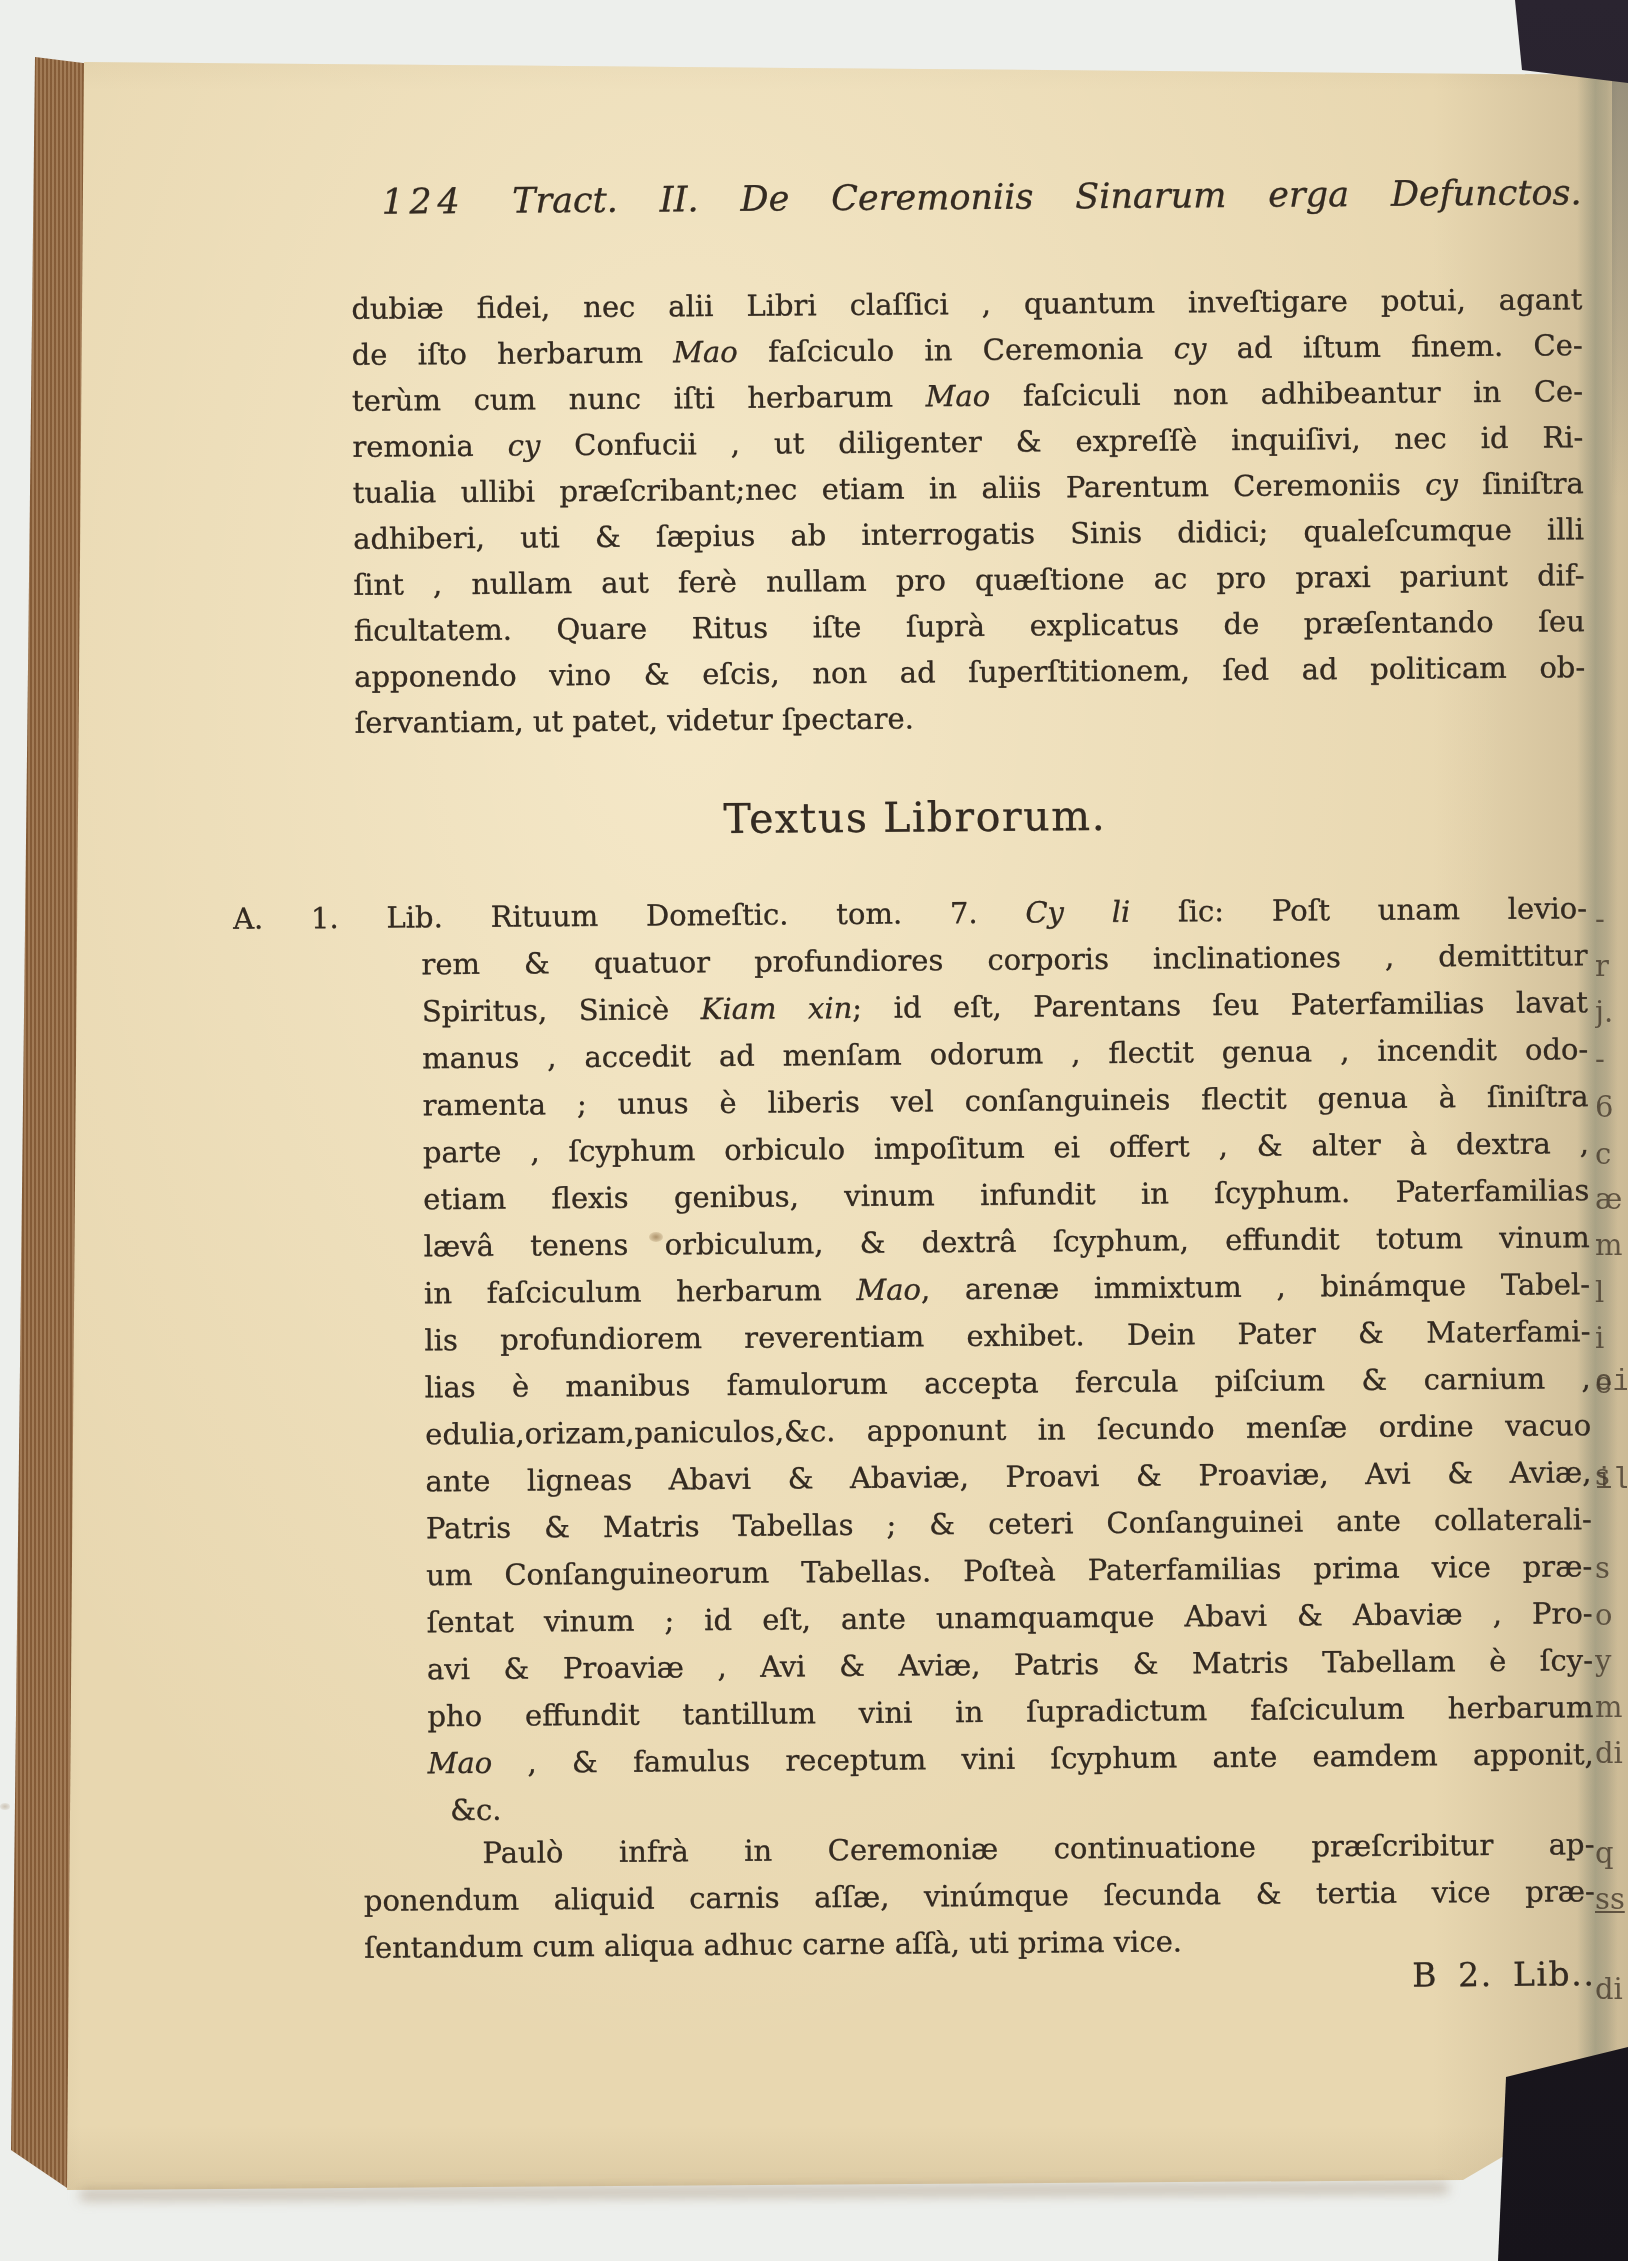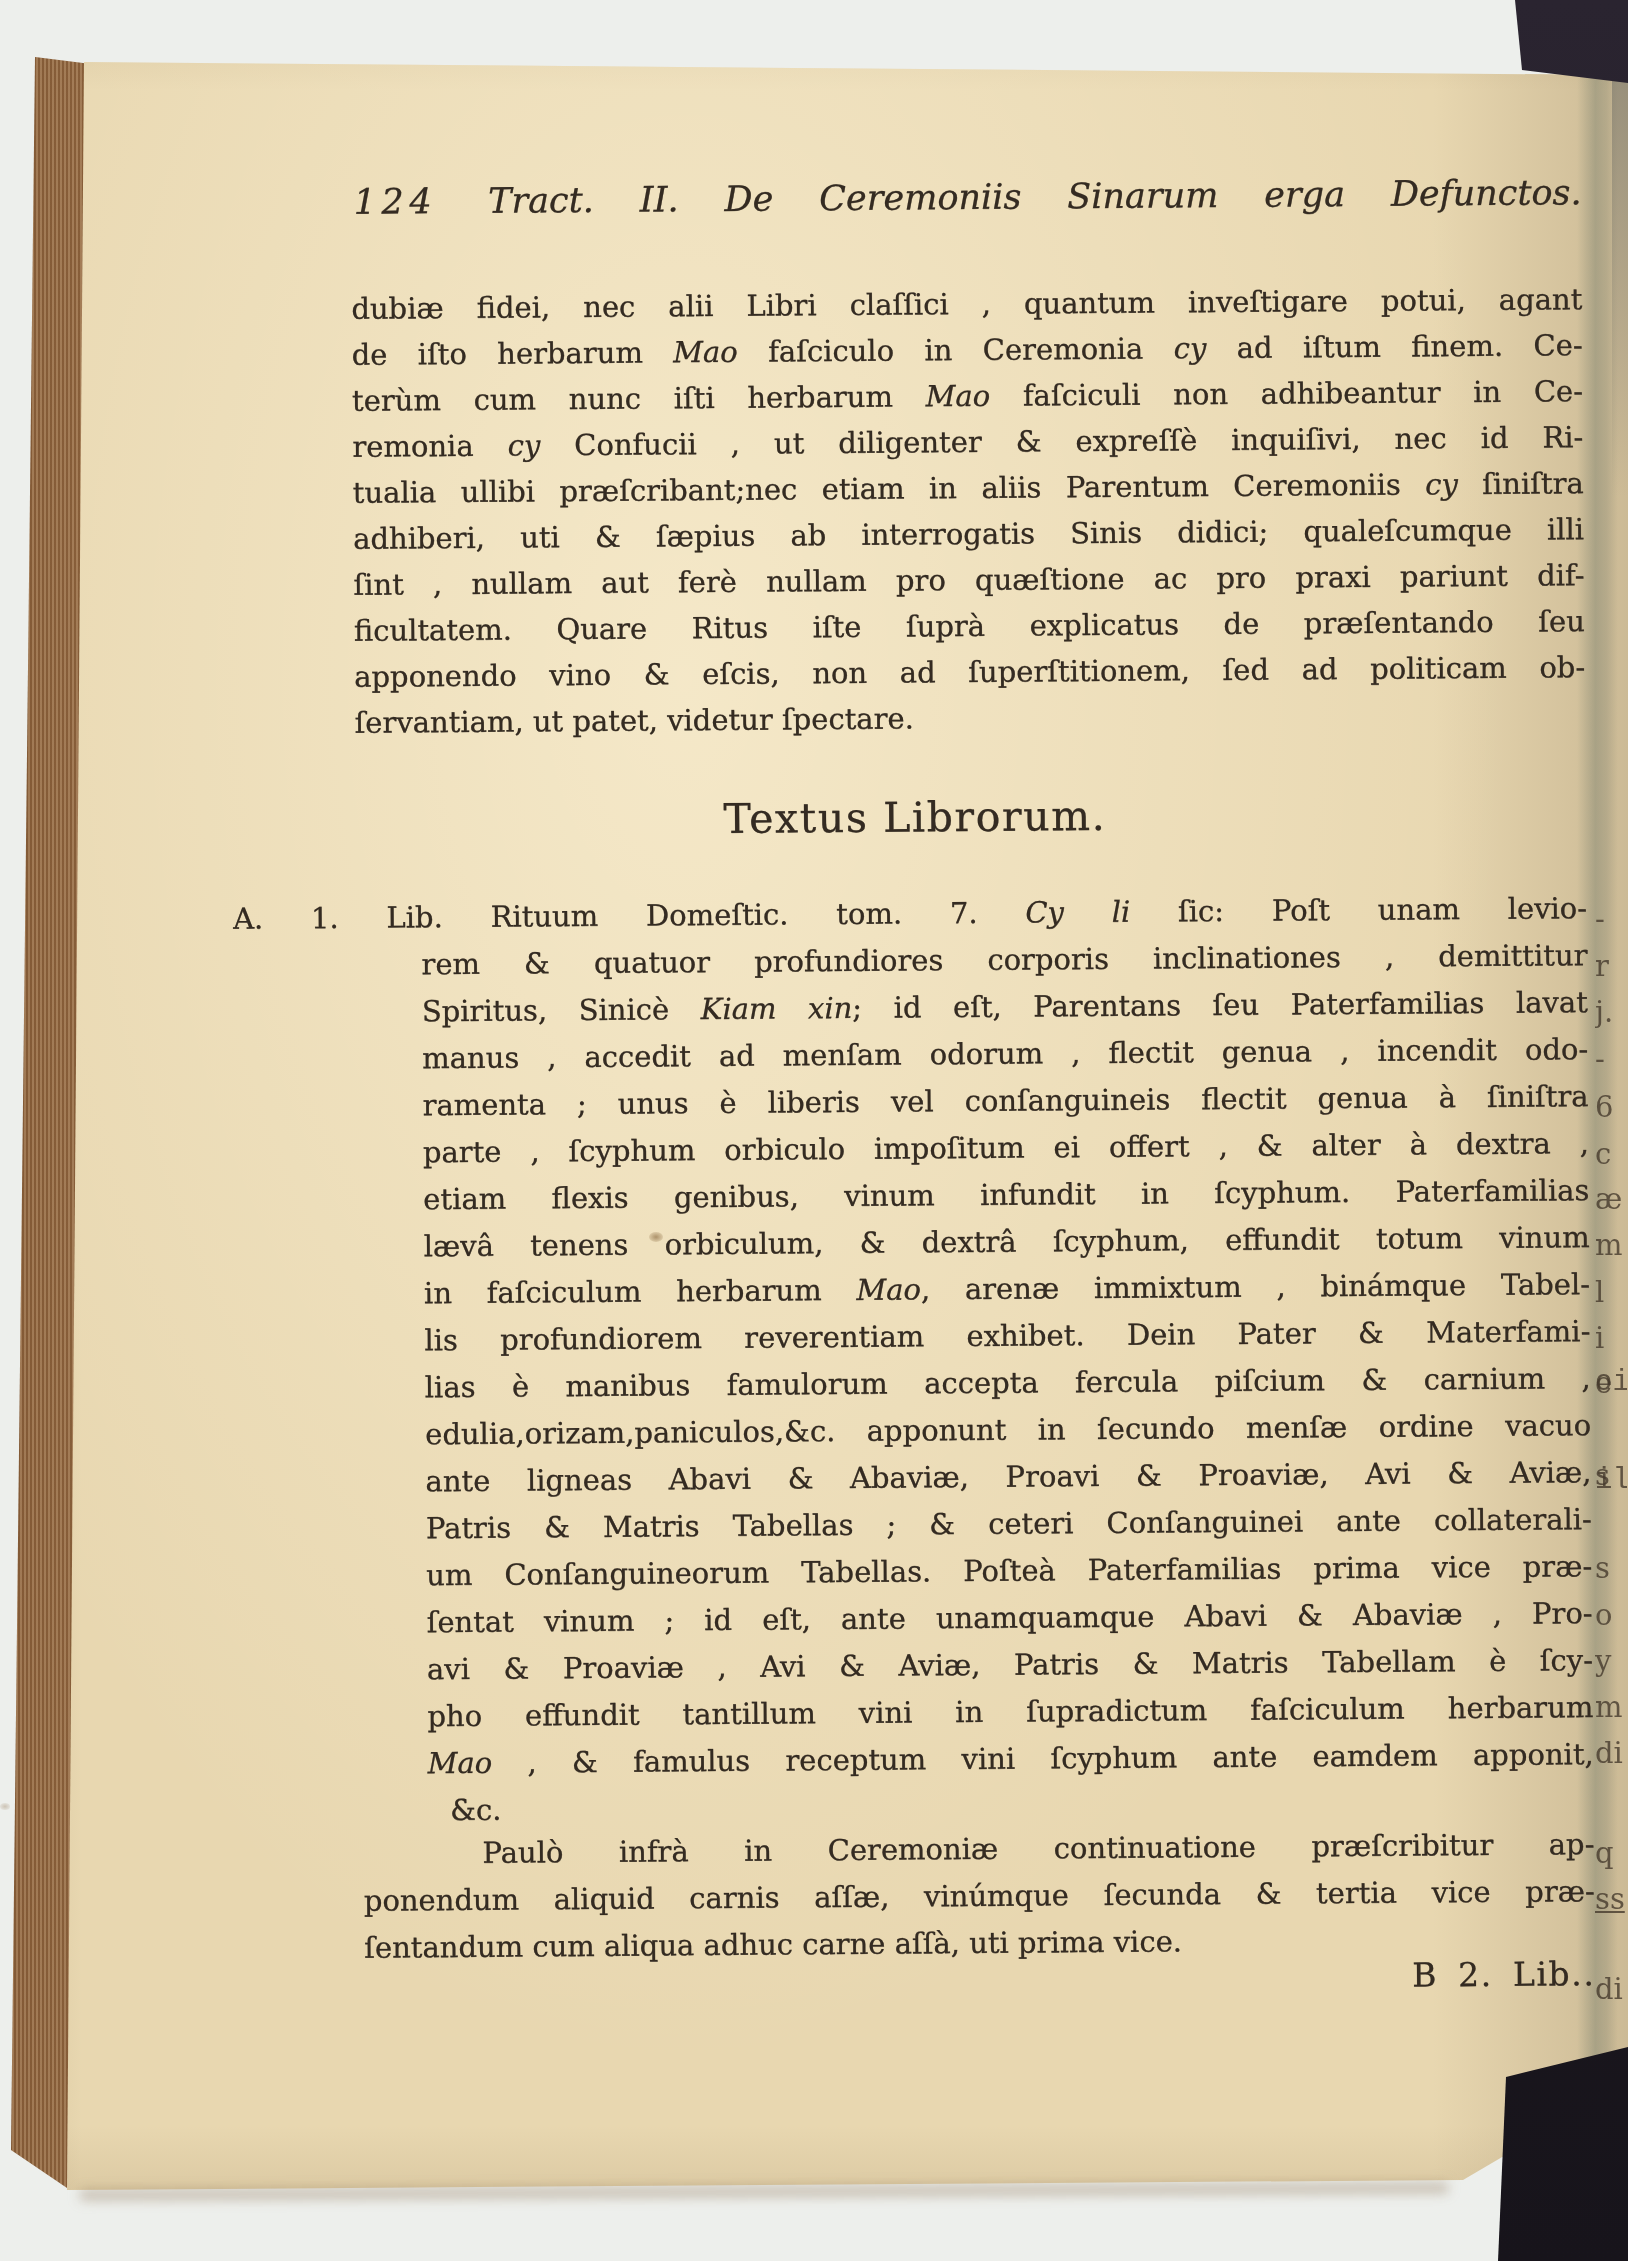--- a/index.html
+++ b/index.html
@@ -59,21 +59,21 @@
     transform:rotate(-0.45deg);transform-origin:60% 40%;
     color:#342b22;
     -webkit-text-stroke:0.3px rgba(52,43,34,0.6);
     text-shadow:0.2px 0.3px 0.5px rgba(52,43,34,0.45);
   }
   .rhead{
     position:absolute;top:177px;left:3.2px;width:1228px;
     font-style:italic;font-size:35px;line-height:1.1;
     text-align:justify;text-align-last:justify;white-space:normal;
   }
-  .rhead .pnum{letter-spacing:5.6px;margin-right:4.8px;}
+  .rhead .pnum{letter-spacing:5.6px;margin-right:4.8px;margin-left:28px;}
   .heading{
     position:absolute;top:792px;left:0;width:100%;
     text-align:center;font-size:41px;letter-spacing:1.6px;
     transform:translateX(-56px);
   }
   .para{position:absolute;left:0;width:1231px;font-size:29px;}
   .para .line{line-height:47px;height:47px;text-align:justify;text-align-last:justify;white-space:normal;overflow:visible;}
   .para .line.last{text-align-last:left;white-space:nowrap;}
   .para .it{font-style:italic;}
   #p1{top:280px;}

